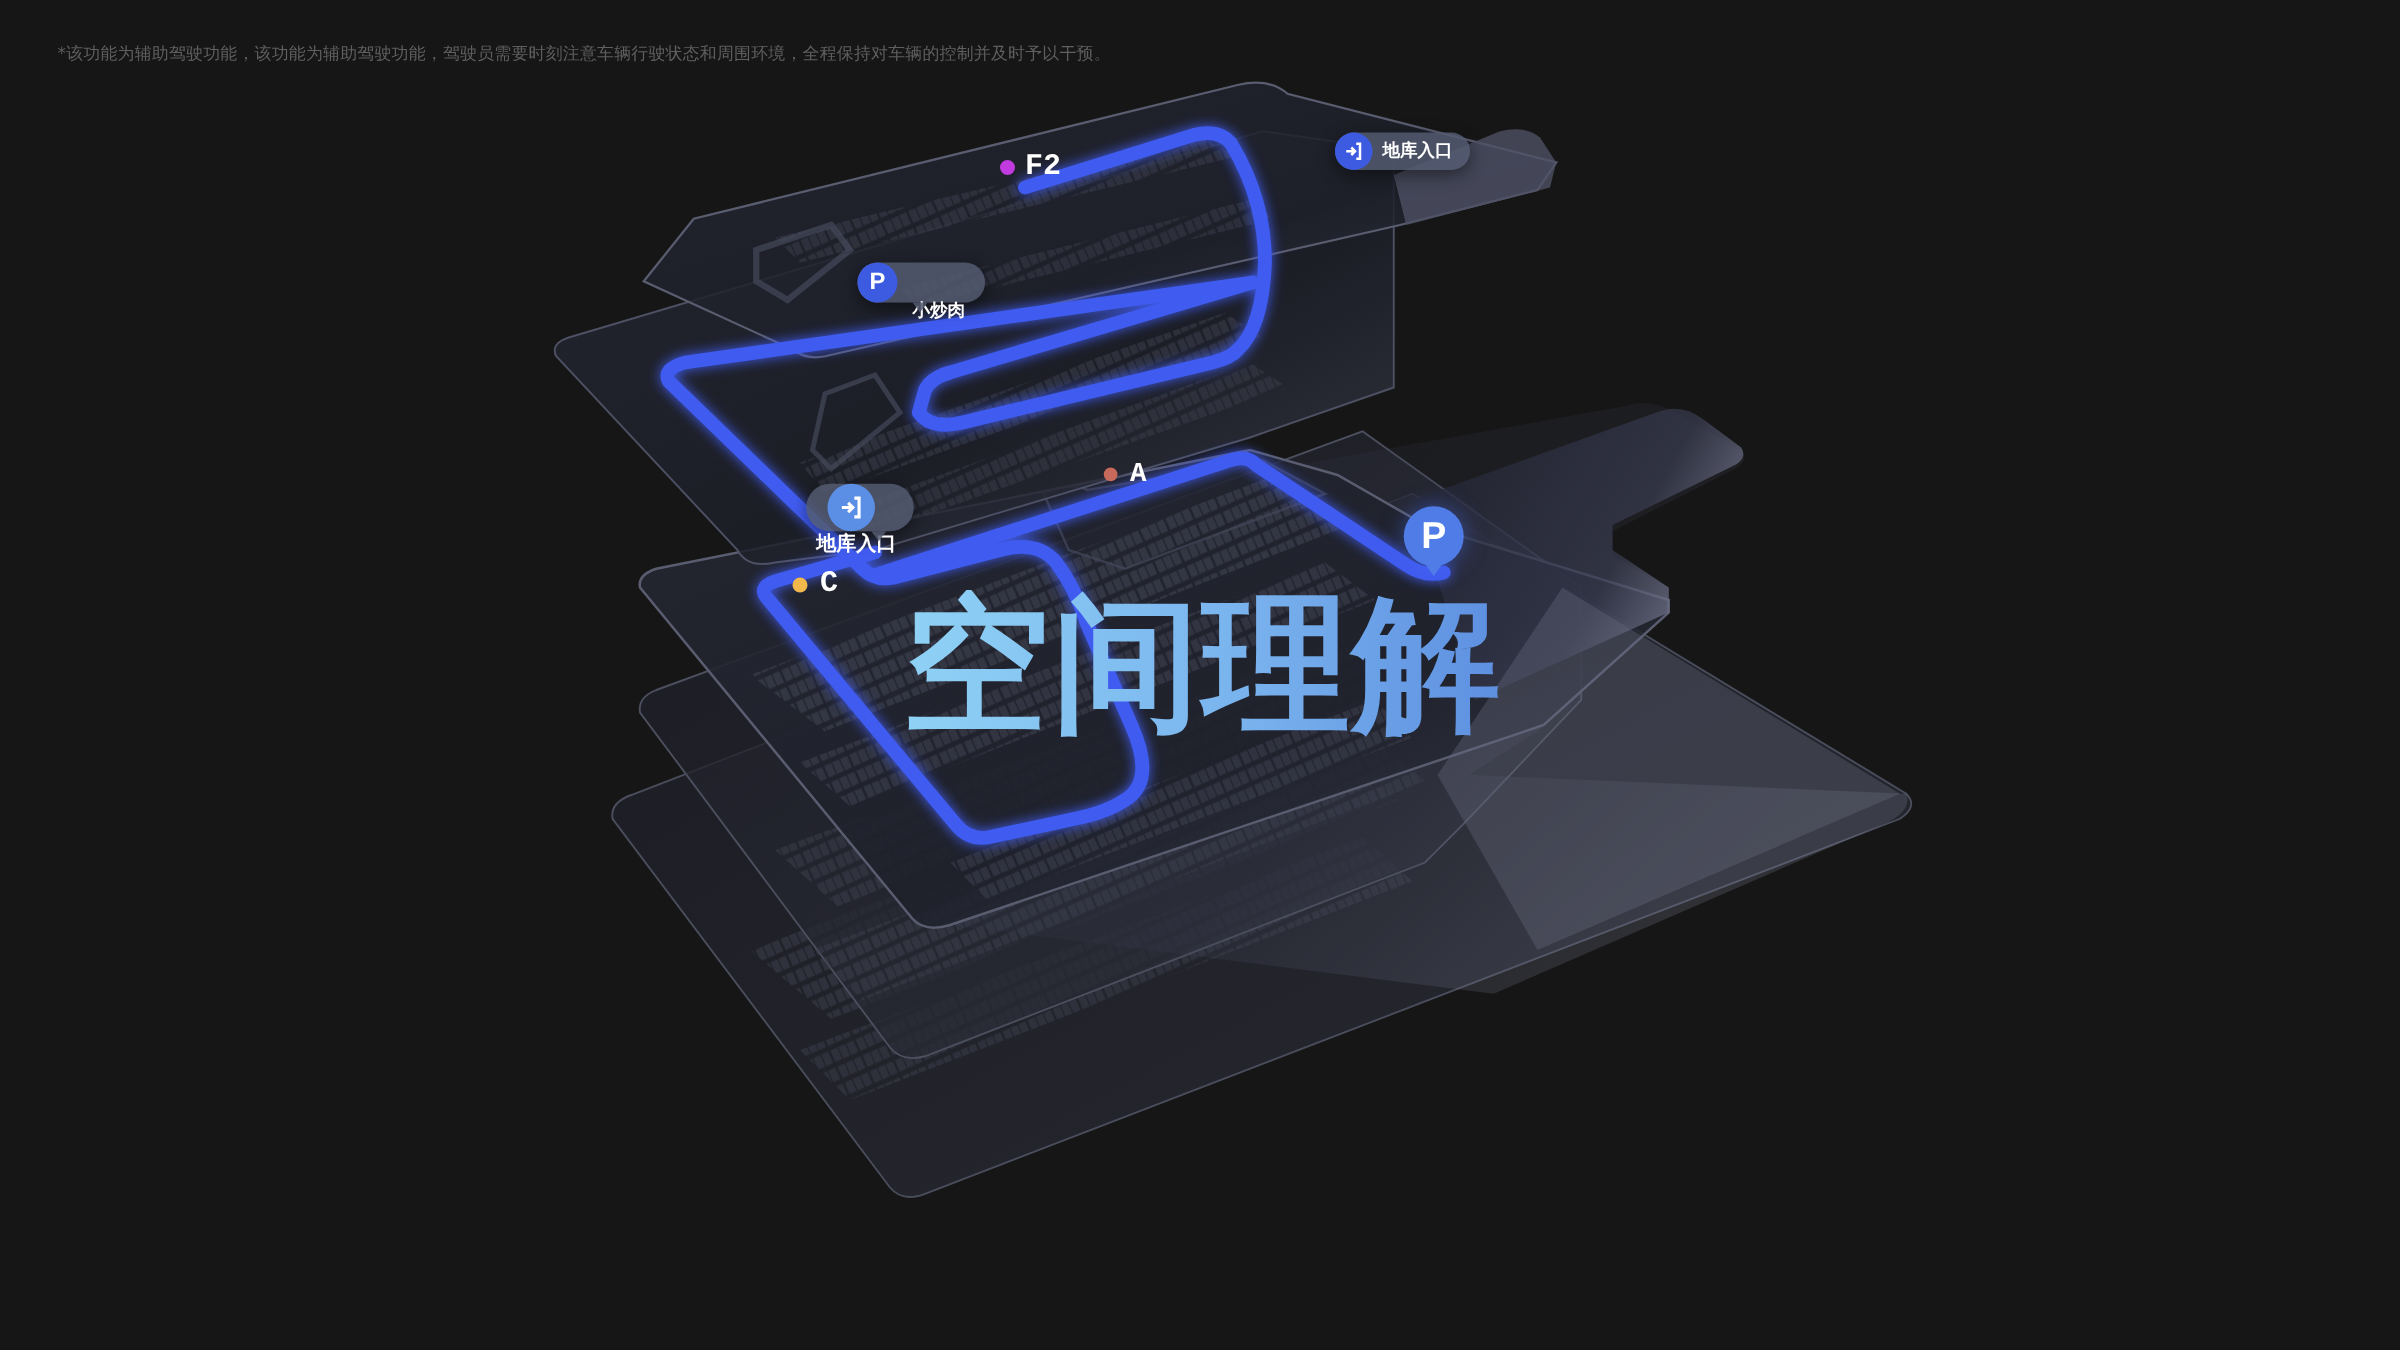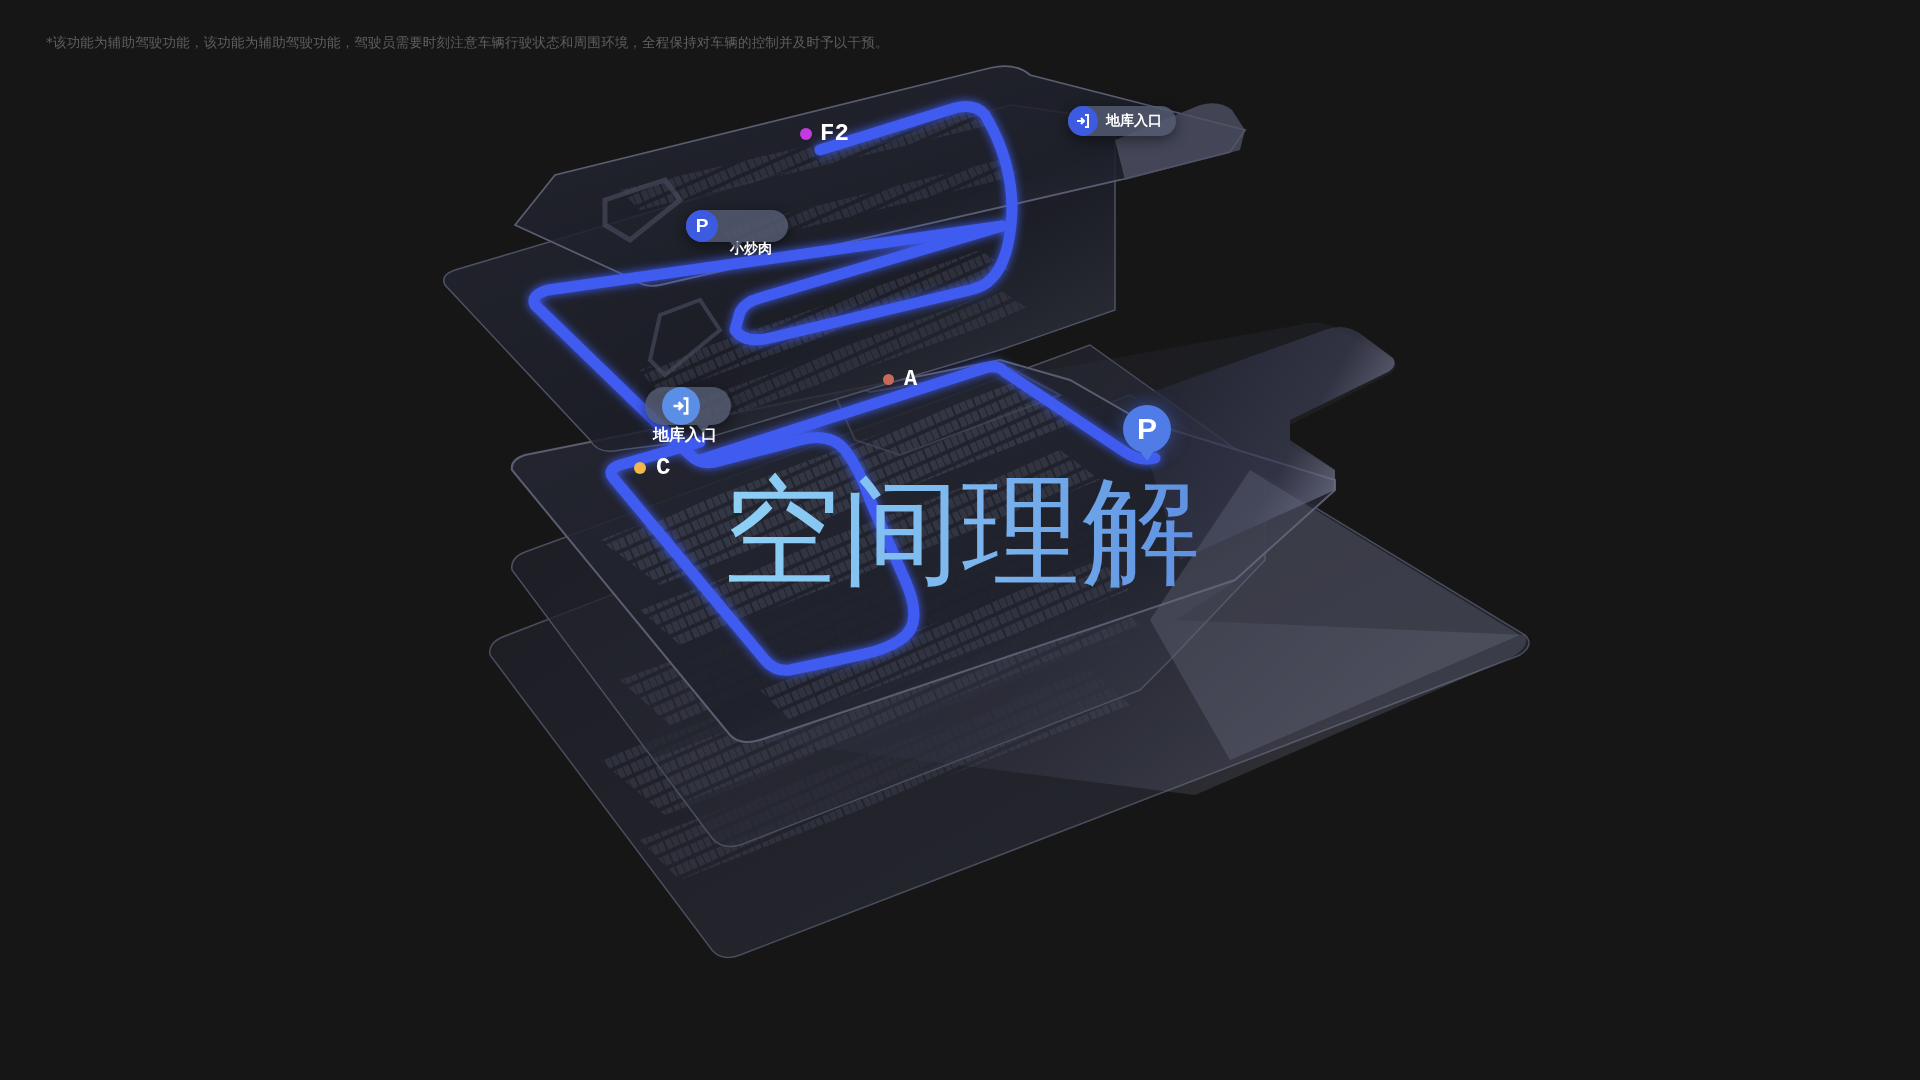--- a/index.html
+++ b/index.html
@@ -42,21 +42,21 @@
     color: #fff; font-family: "Liberation Sans", sans-serif; font-weight: bold; font-size: 30px;
     box-shadow: 0 0 18px rgba(70,110,240,0.5);
   }
   .pin::after {
     content: ""; position: absolute; left: 17px; bottom: -8px;
     border-left: 7px solid transparent; border-right: 7px solid transparent;
     border-top: 10px solid #4f7ce6;
   }
   .title {
     position: absolute; left: 722px; top: 472px;
-    font-size: 118px; font-weight: normal; letter-spacing: 2px;
+    font-size: 118px; font-weight: bold; letter-spacing: 2px;
     background: linear-gradient(90deg, #8fd2f5 0%, #7ab4ee 55%, #5d8fe0 100%);
     -webkit-background-clip: text; background-clip: text; color: transparent;
     white-space: nowrap; line-height: 1;
   }
 </style>
 </head>
 <body>
 
 <div class="disclaimer">*该功能为辅助驾驶功能，该功能为辅助驾驶功能，驾驶员需要时刻注意车辆行驶状态和周围环境，全程保持对车辆的控制并及时予以干预。</div>
 

